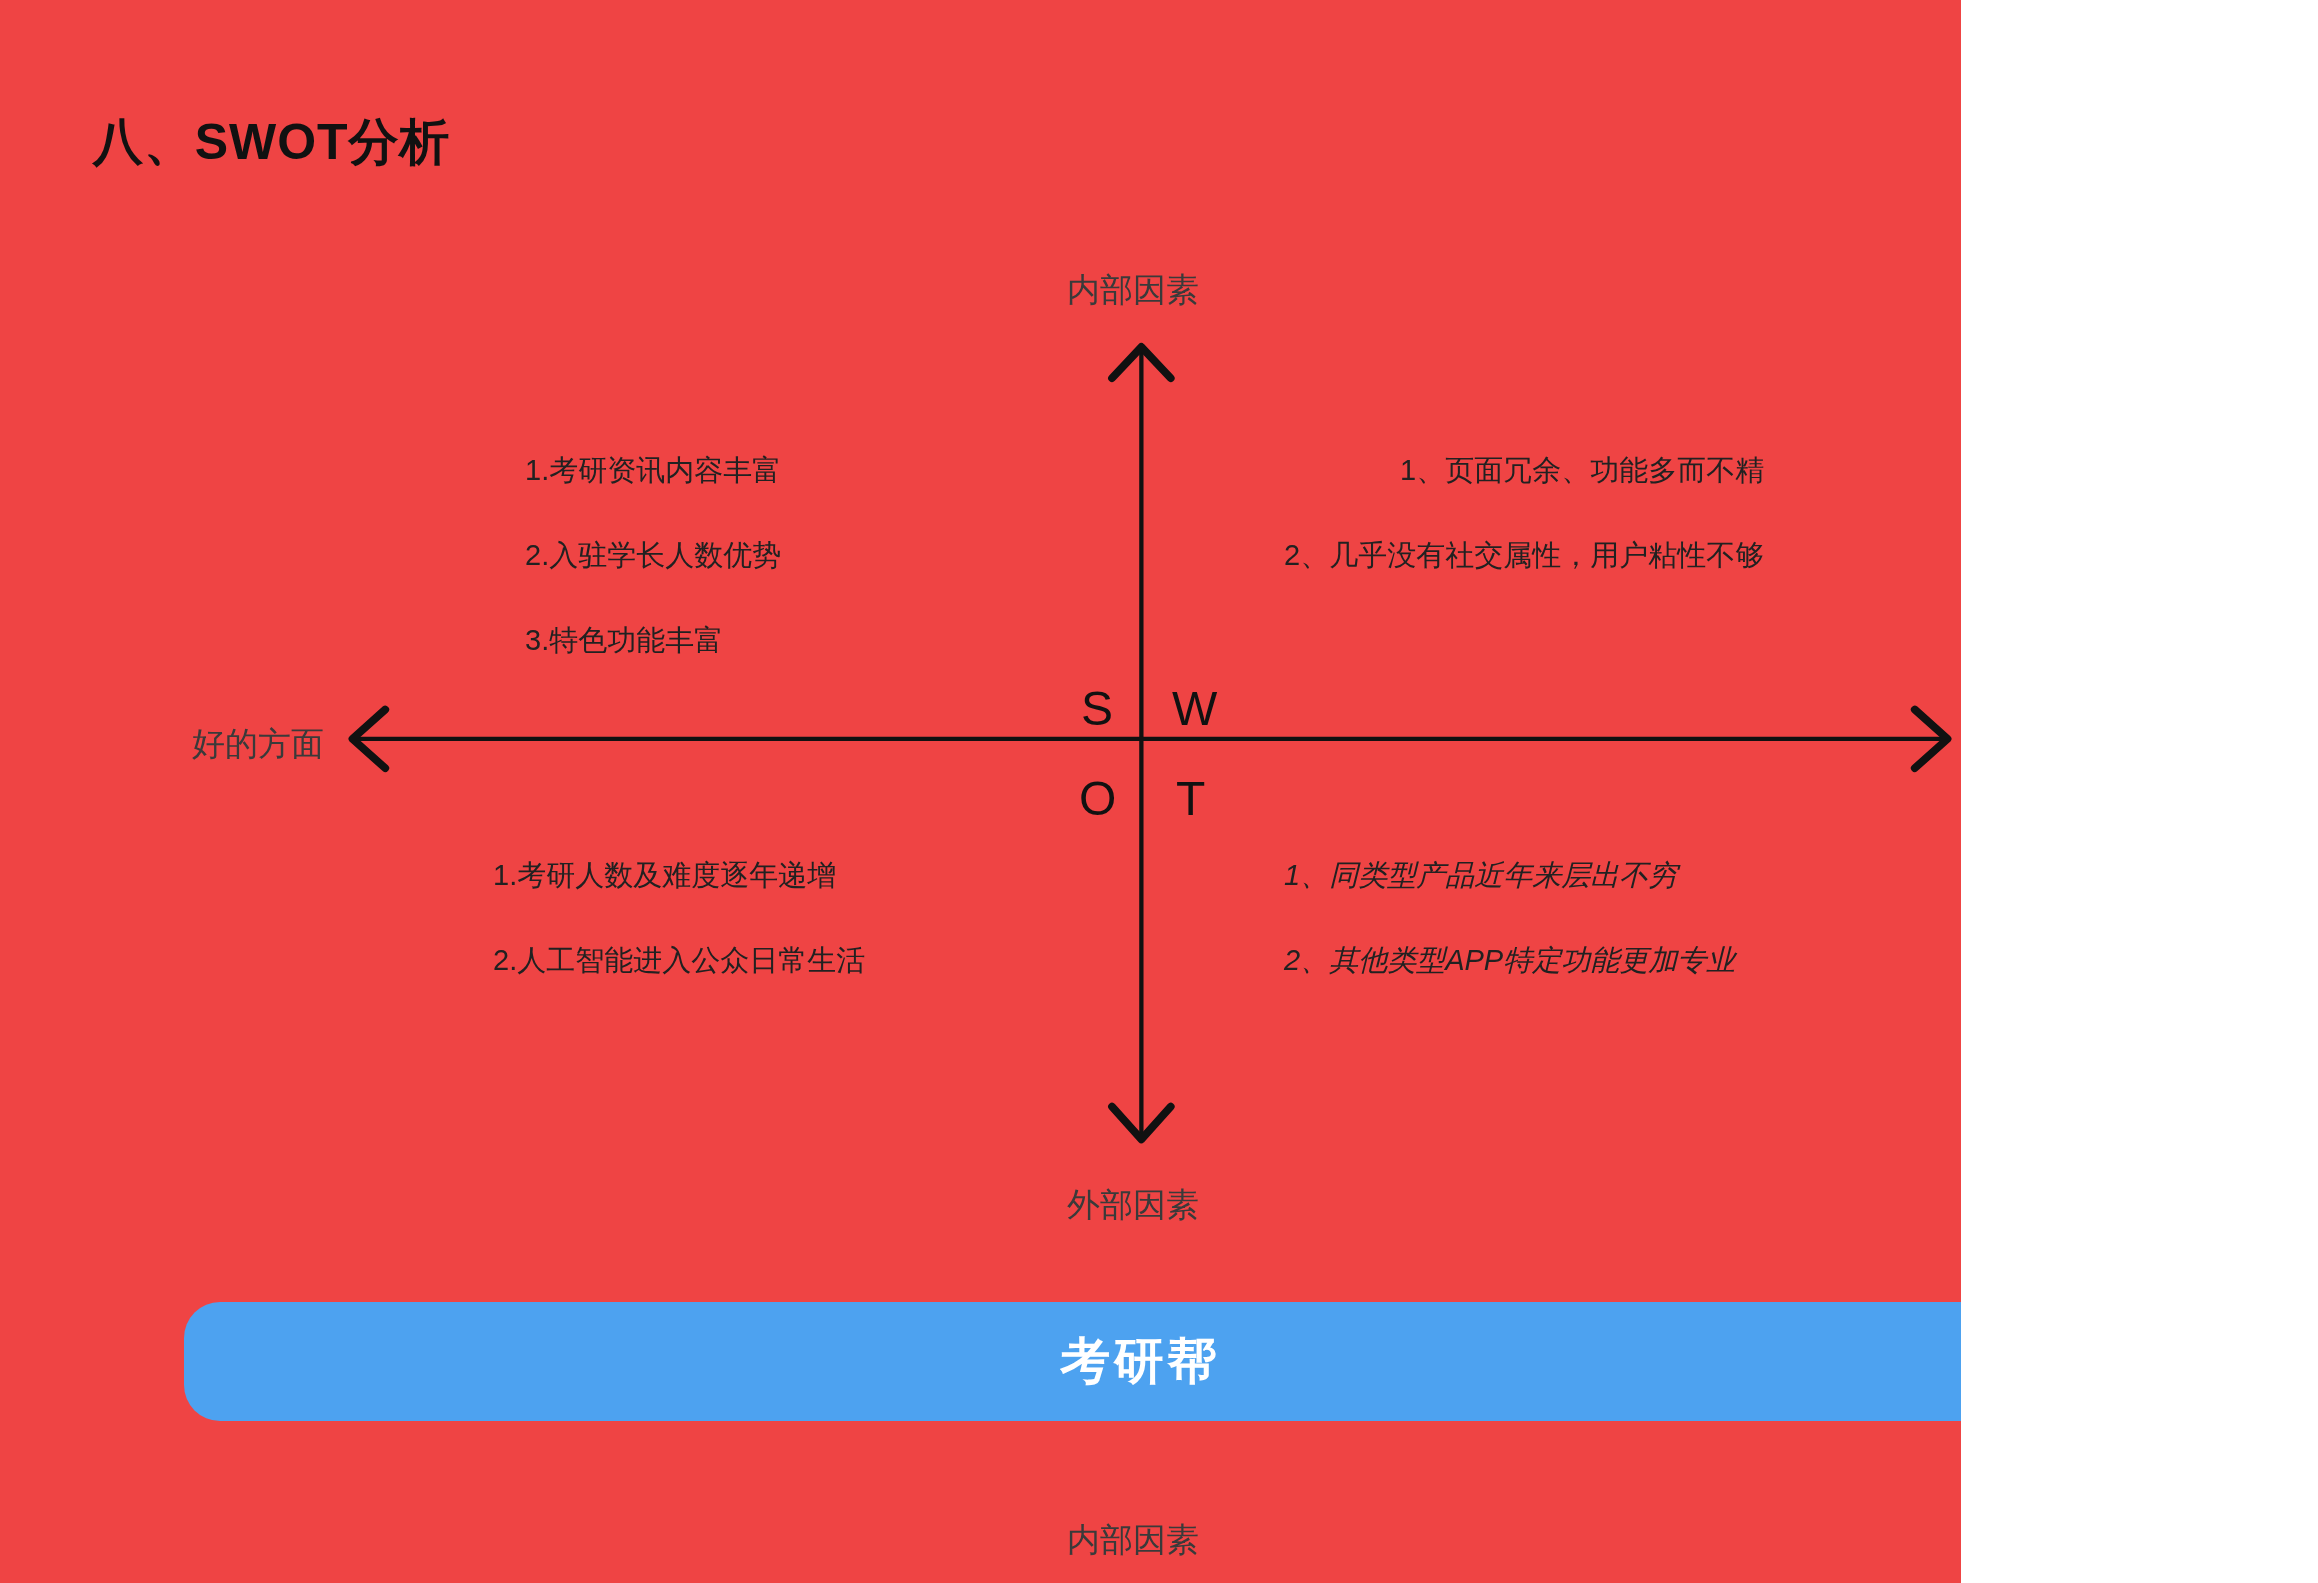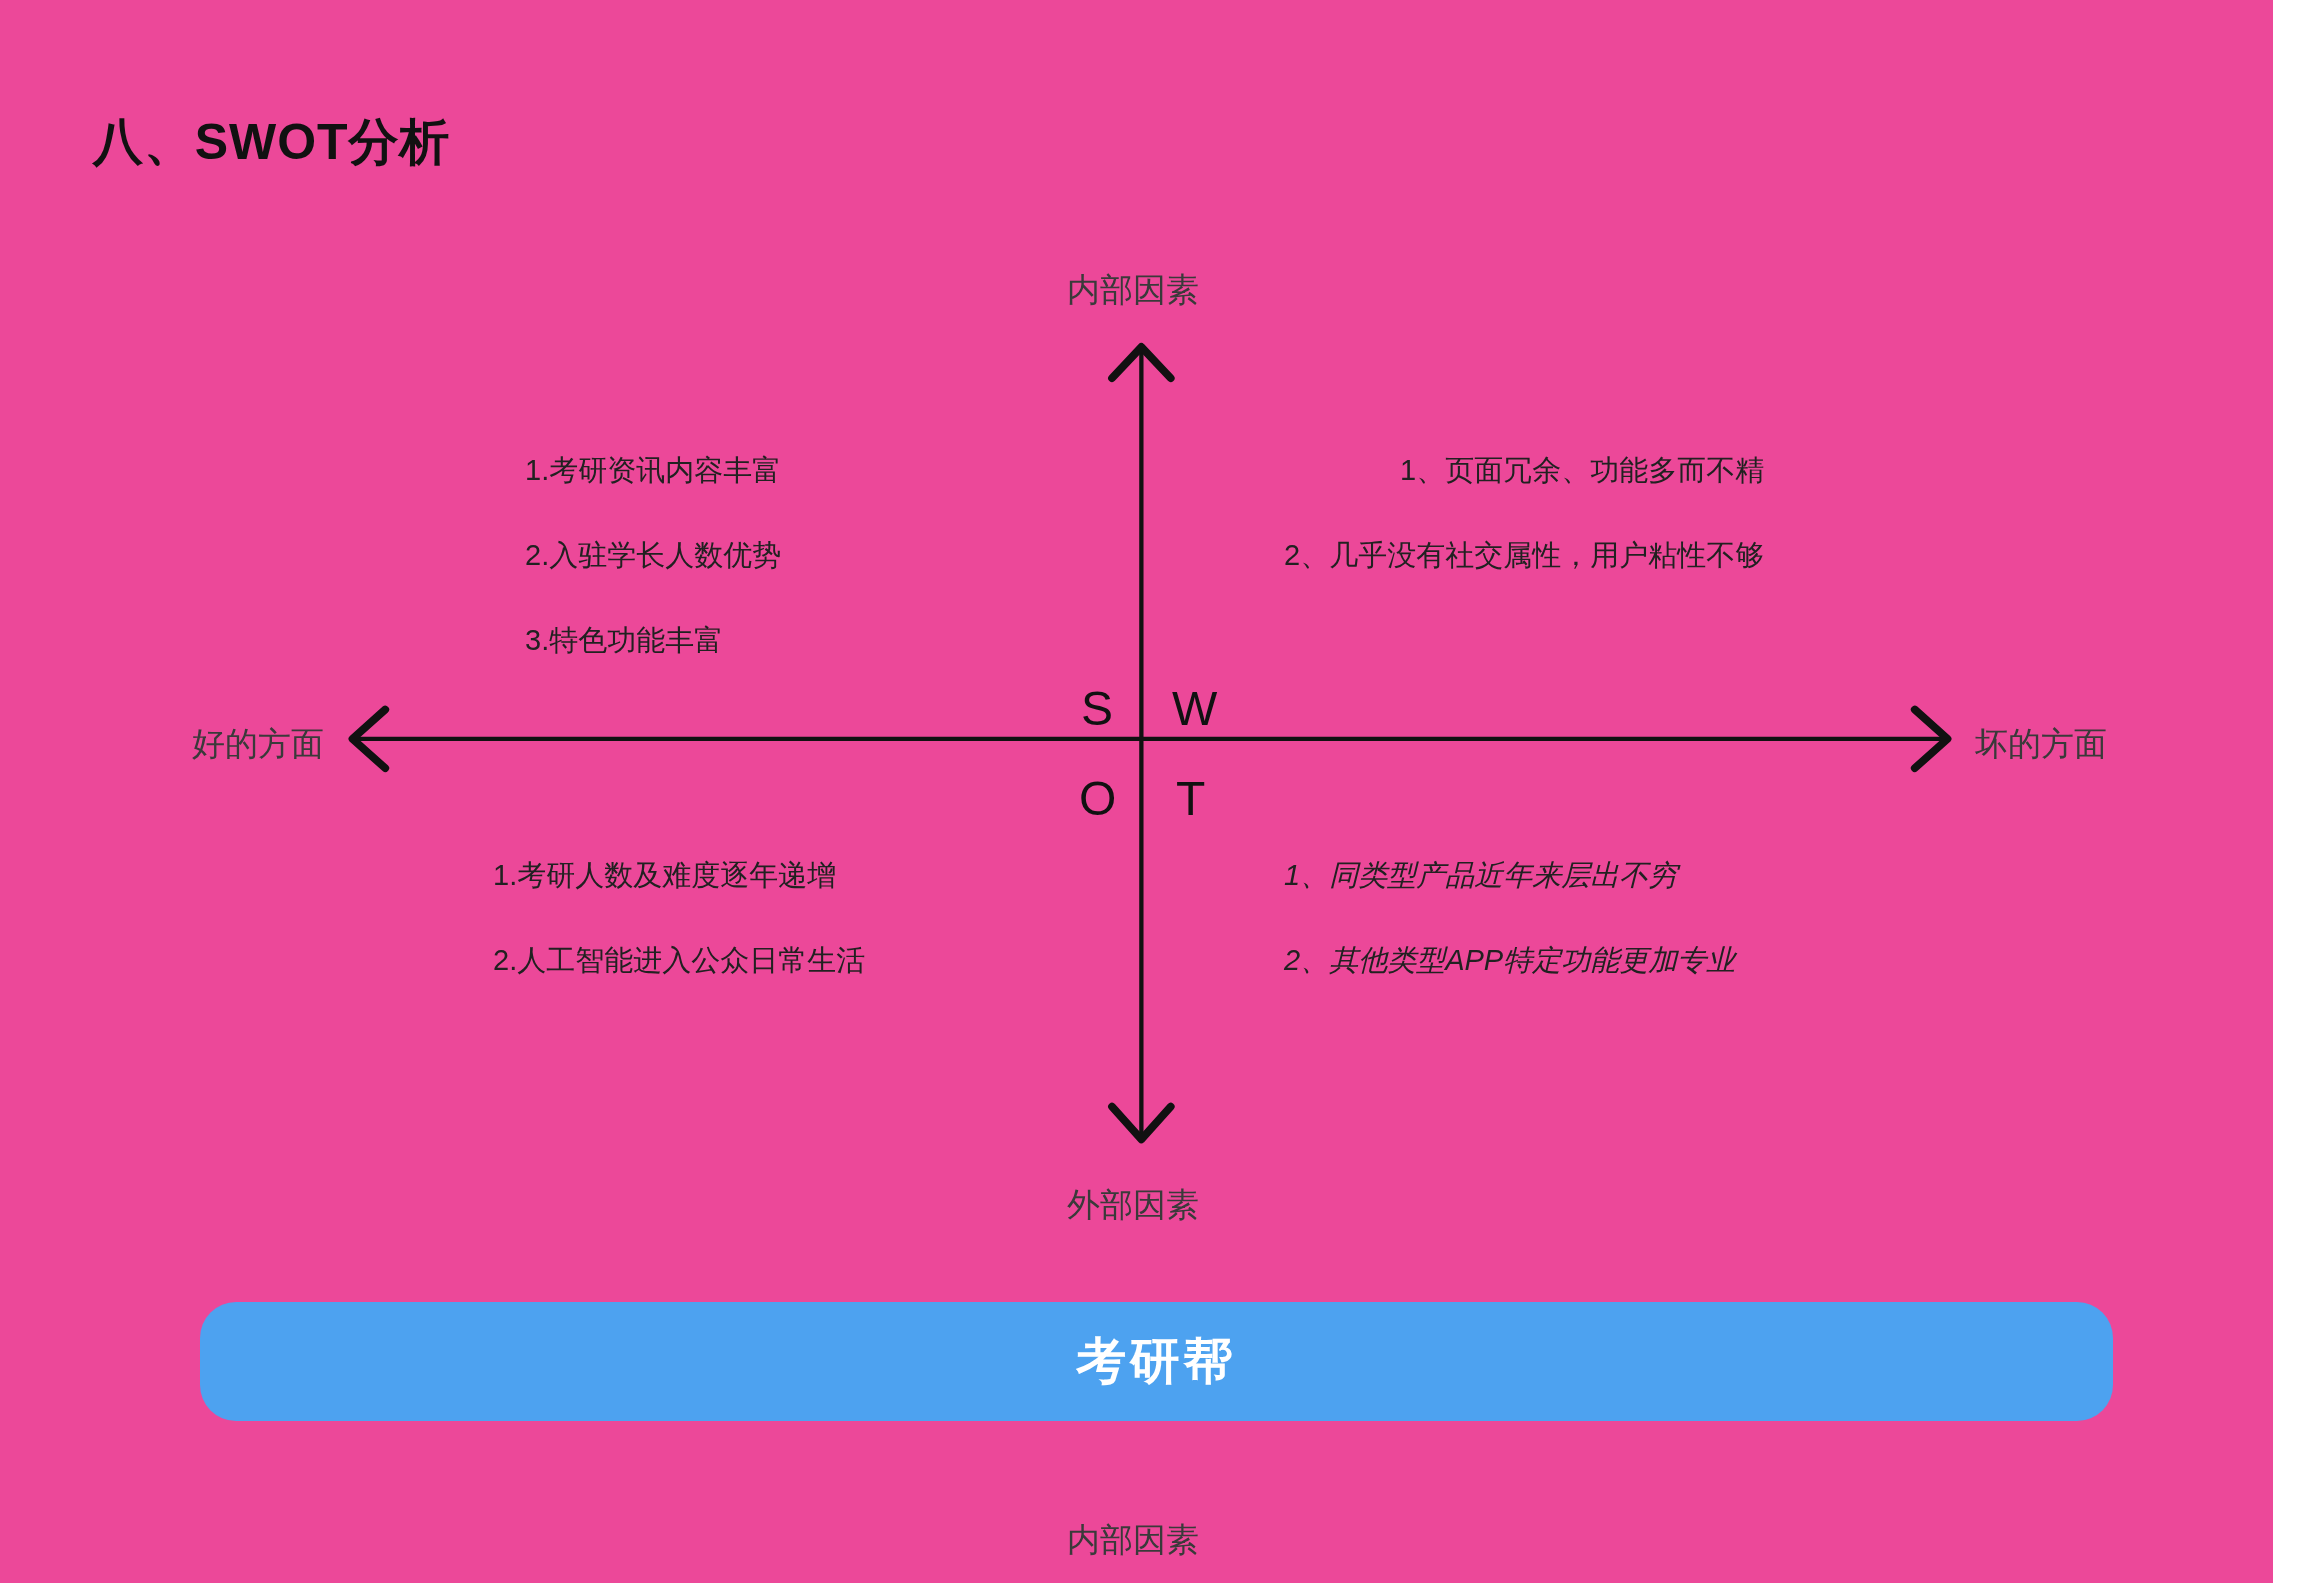--- a/index.html
+++ b/index.html
@@ -6,23 +6,23 @@
     margin: 0;
     padding: 0;
     background: #ffffff;
   }
   body {
     font-family: "Liberation Sans", "DejaVu Sans", sans-serif;
     color: #1a1a1a;
   }
   #slide {
     position: relative;
-    width: 2273px;
+    width: 1961px;
     height: 1583px;
-    background: #ec4899;
+    background: #ef4444;
     overflow: hidden;
   }
 
   
   #page-title {
     position: absolute;
     left: 93px;
     top: 109px;
     font-size: 50px;
     font-weight: bold;
@@ -101,21 +101,21 @@
   .quad-line:last-child { margin-bottom: 0; }
 
   #quadrant-strengths  { left: 525px;  top: 451px; }
   #quadrant-weaknesses { left: 1284px; top: 451px; text-align: right; }
   #quadrant-opportunities { left: 493px;  top: 856px; }
   #quadrant-threats       { left: 1284px; top: 856px; font-style: italic; }
 
   
   #brand-banner {
     position: absolute;
-    left: 200px;
+    left: 184px;
     top: 1302px;
     width: 1913px;
     height: 119px;
     background: #4da2f0;
     border-radius: 36px;
     display: flex;
     align-items: center;
     justify-content: center;
   }
   #brand-banner-label {

